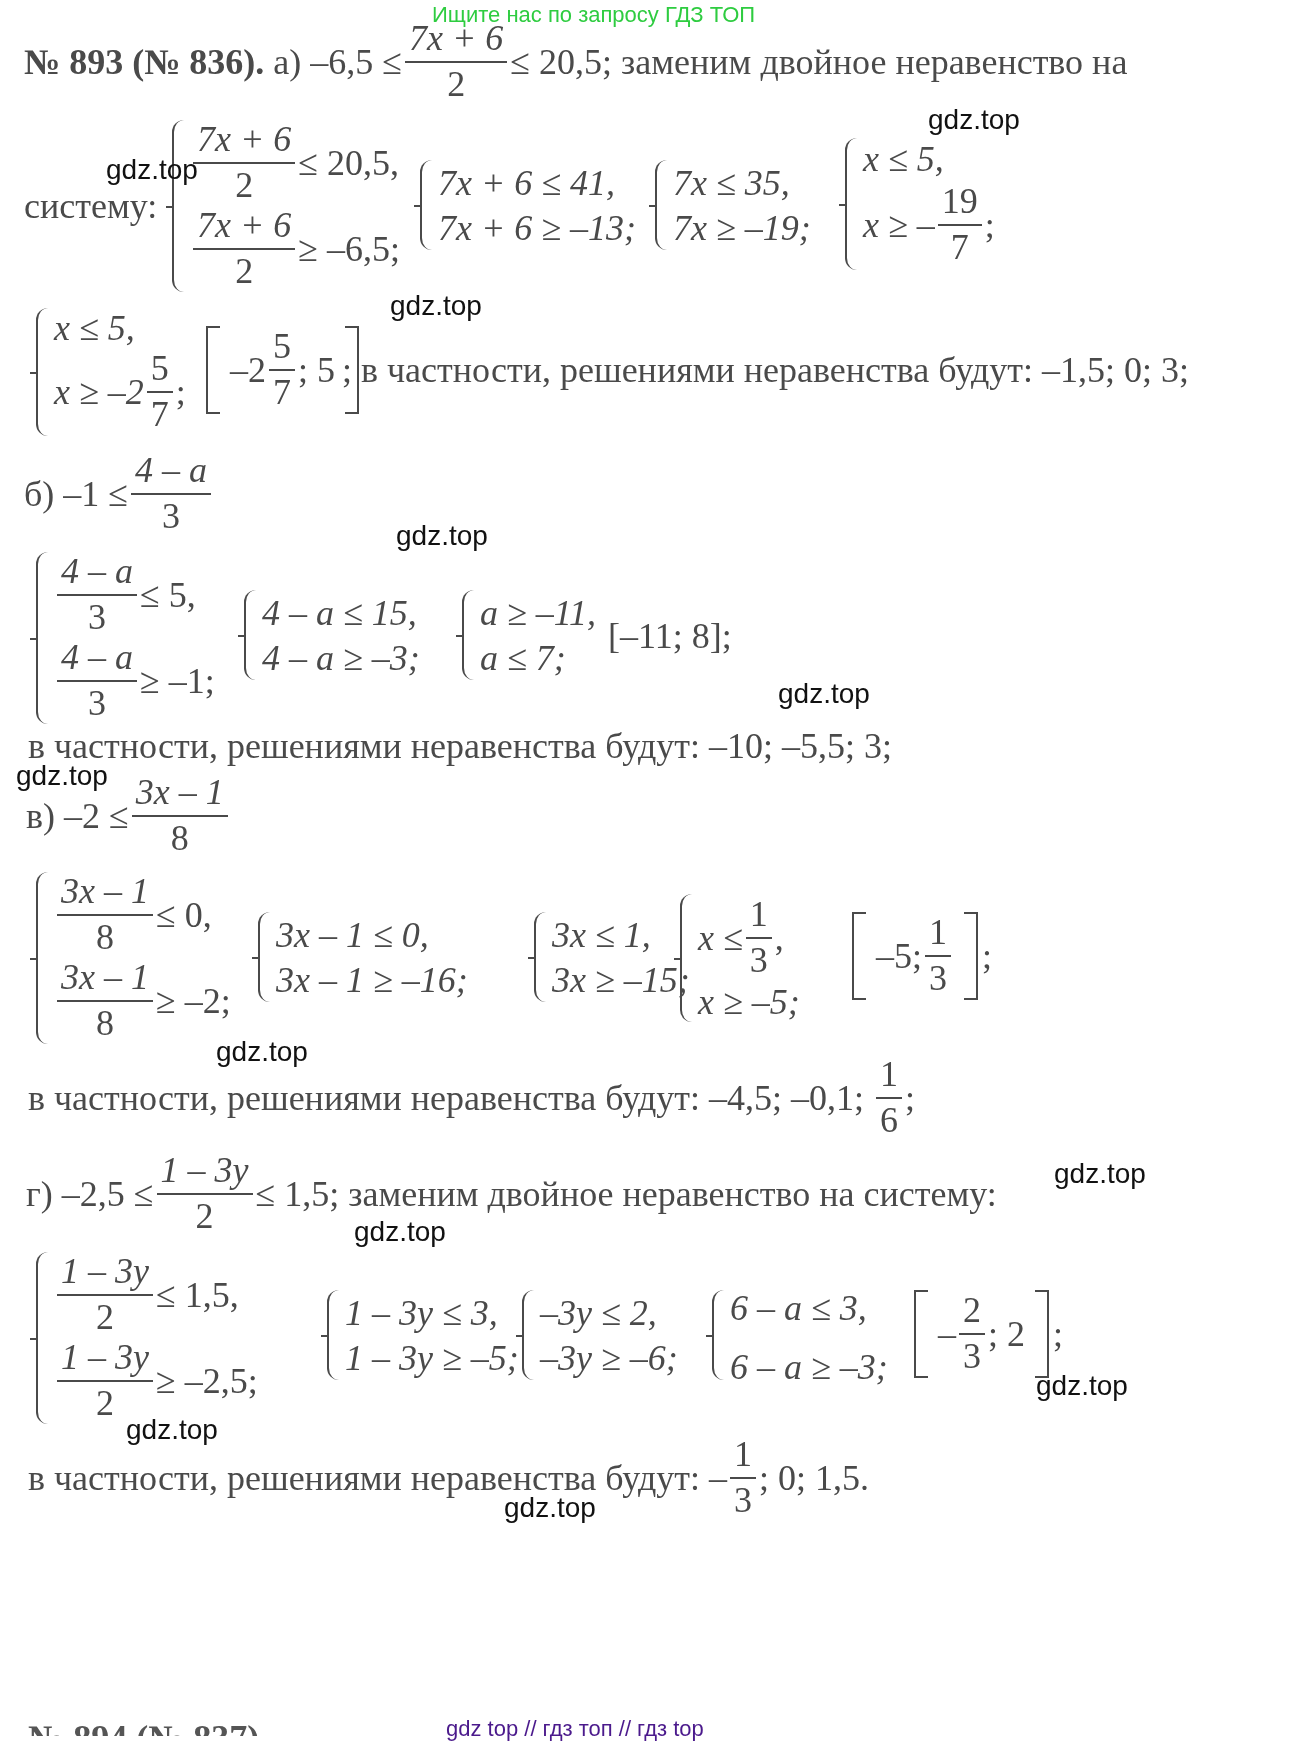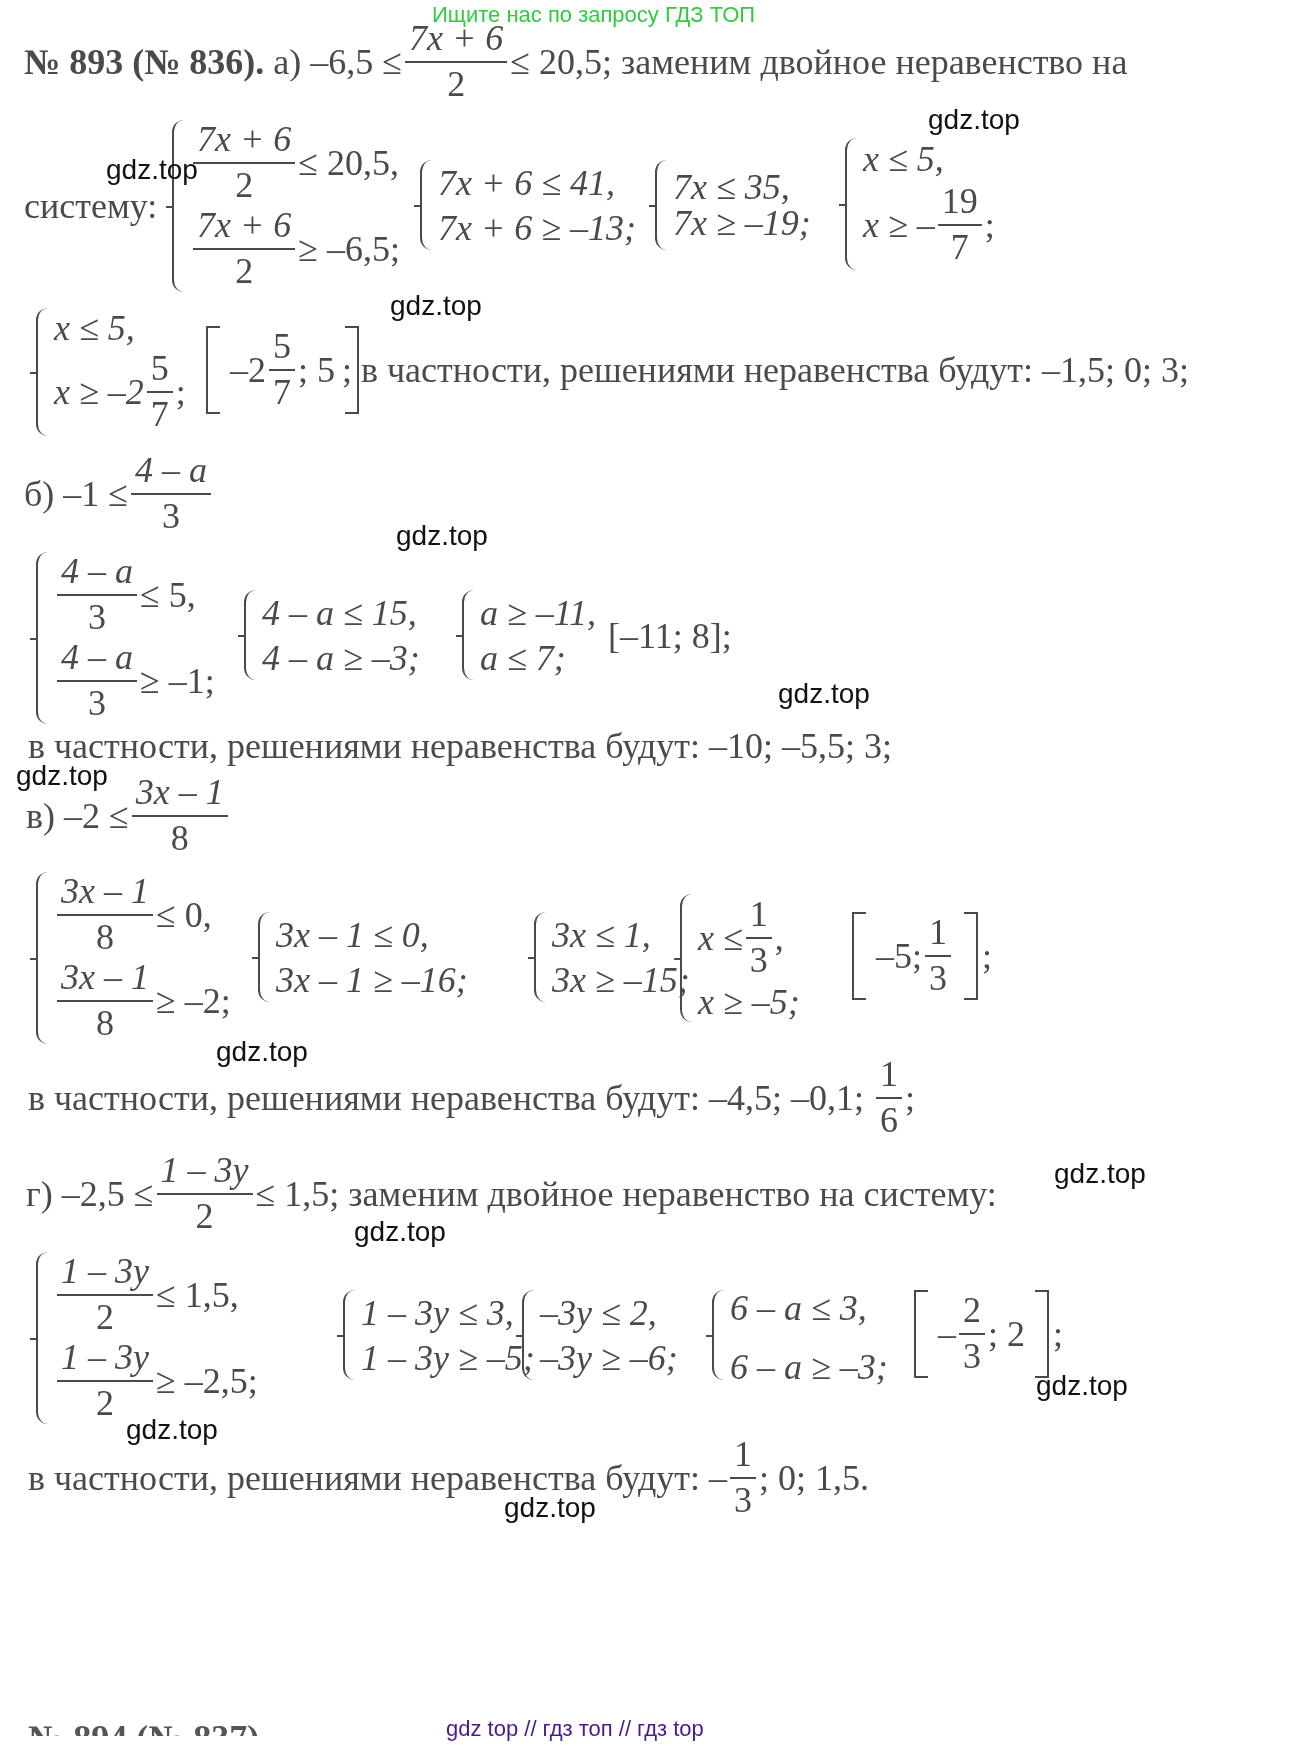--- a/index.html
+++ b/index.html
@@ -71,21 +71,21 @@
 <div class="abs txt big sys" style="left:420px; top:160px; height:90px;">
   <span class="brace"></span>
   <div class="rows" style="height:90px;">
       <div class="it">7x + 6 ≤ 41,</div>
       <div class="it">7x + 6 ≥ –13;</div>
     </div>
 </div>
 
 <div class="abs txt big sys" style="left:655px; top:160px; height:90px;">
   <span class="brace"></span>
-  <div class="rows" style="height:90px;justify-content:center;">
+  <div class="rows" style="height:90px;">
       <div class="it">7x ≤ 35,</div>
       <div class="it">7x ≥ –19;</div>
     </div>
 </div>
 
 <div class="abs txt big sys" style="left:845px; top:138px; height:132px;">
   <span class="brace"></span>
   <div class="rows" style="height:132px;">
     <div class="it">x ≤ 5,</div>
     <div>
@@ -298,21 +298,21 @@
         <span class="frac">
           <span class="num it">1 – 3y</span>
           <span class="bar"></span>
           <span class="den">2</span>
         </span>
         <span>≥ –2,5;</span>
       </div>
   </div>
 </div>
 
-<div class="abs txt big sys" style="left:304px; top:1290px; height:90px;padding-left:39px;">
+<div class="abs txt big sys" style="left:288px; top:1290px; height:90px;padding-left:39px;">
   <span class="brace"></span>
   <div class="rows" style="height:90px;">
       <div class="it">1 – 3y ≤ 3,</div>
       <div class="it">1 – 3y ≥ –5;</div>
     </div>
 </div>
 
 <div class="abs txt big sys" style="left:522px; top:1290px; height:90px;">
   <span class="brace"></span>
   <div class="rows" style="height:90px;">

